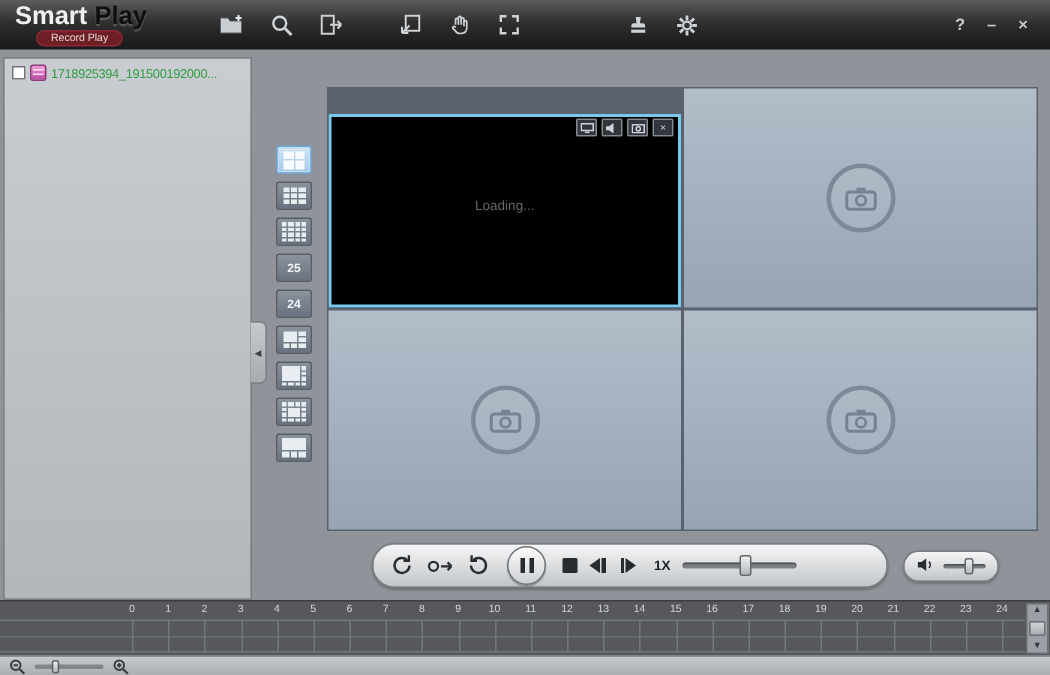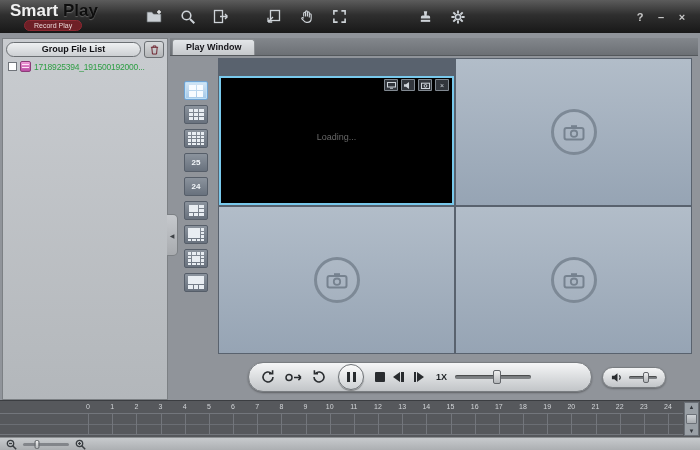--- a/index.html
+++ b/index.html
@@ -39,21 +39,21 @@
     display:flex;align-items:center;justify-content:center;font-size:6px;color:#3e4246;}
   
   .main{position:absolute;left:170px;top:38px;width:528px;height:362px;}
   .tabbar{height:17px;background:linear-gradient(#83878c,#6c7075);border-bottom:1px solid #54585c;
     display:flex;align-items:flex-end;}
   .tab{margin-left:2px;padding:0 13px;height:16px;background:linear-gradient(#e3e6e9,#c5c8cb);
     border:1px solid #8a8e92;border-bottom:none;border-radius:3px 3px 0 0;font-size:9px;font-weight:bold;
     line-height:15px;color:#15151a;cursor:pointer;box-sizing:border-box;}
   .workspace{position:absolute;left:0;right:0;top:17px;bottom:44px;}
   
-  .layout-strip{position:absolute;left:13px;top:26px;width:26px;display:flex;flex-direction:column;gap:5px;align-items:center;}
+  .layout-strip{position:absolute;left:13px;top:42px;width:26px;display:flex;flex-direction:column;gap:5px;align-items:center;}
   .lay-btn{width:24px;height:19px;border-radius:2px;box-sizing:border-box;cursor:pointer;
     background:linear-gradient(#8b939d,#68717d);border:1px solid #565e69;
     display:flex;align-items:center;justify-content:center;}
   .lay-btn.selected{background:linear-gradient(#d2e5f5,#a4c8e8);border-color:#6fa3d4;box-shadow:0 0 0 1px #bedff6 inset;}
   .mini-grid{display:grid;gap:1px;}
   .mini-grid i{background:#e8edf2;display:block;min-width:0;min-height:0;}
   .lay-btn.selected .mini-grid i{background:#f7fbff;}
   .g2{width:14px;height:12px;grid-template-columns:repeat(2,1fr);grid-template-rows:repeat(2,1fr);}
   .g3{width:15px;height:12px;grid-template-columns:repeat(3,1fr);grid-template-rows:repeat(3,1fr);}
   .g4{width:16px;height:13px;grid-template-columns:repeat(4,1fr);grid-template-rows:repeat(4,1fr);}
@@ -186,44 +186,33 @@
       </span>
     </div>
     <div class="win-controls">
       <span class="win-btn">?</span>
       <span class="win-btn">–</span>
       <span class="win-btn">×</span>
     </div>
   </div>
 
   <aside class="sidebar">
-    <div class="sb-header">
-      <span class="sb-title">Group File List</span>
-      <span class="sb-trash">
-        <svg width="9" height="10" viewBox="0 0 10 11">
-            <path d="M1 2.5h8M3.5 2.5V1h3v1.5M2 2.5l.7 7.5h4.6L8 2.5" fill="none" stroke="#6e2430" stroke-width="1.1"></path>
-          </svg>
-      </span>
-    </div>
     <ul class="file-list">
         <li class="file-item">
           <span class="cb"></span>
           <span class="ficon"></span>
           <span class="flabel" style="color: rgb(46, 158, 68);">1718925394_191500192000...</span>
         </li>
       </ul>
   </aside>
   <div class="collapse">
     <span>◀</span>
   </div>
 
   <main class="main">
-    <div class="tabbar">
-      <div class="tab">Play Window</div>
-    </div>
 
     <div class="workspace">
       <div class="layout-strip">
           <div class="lay-btn selected">
             <div class="mini-grid g2">
               <i></i>
               <i></i>
               <i></i>
               <i></i>
             </div>

